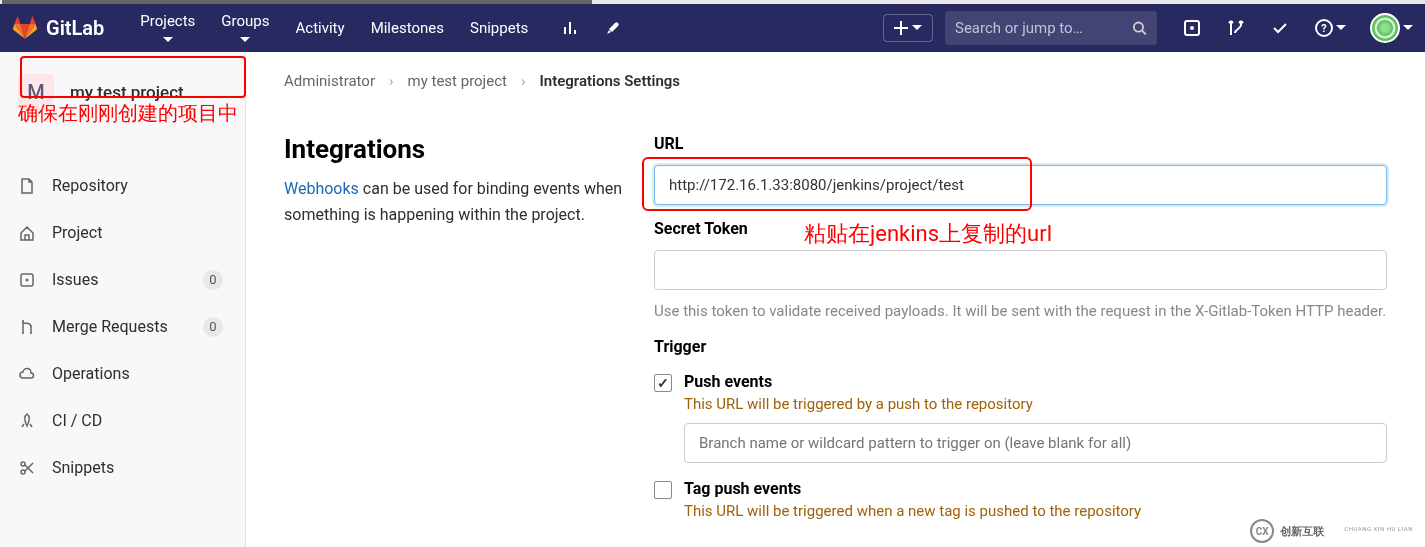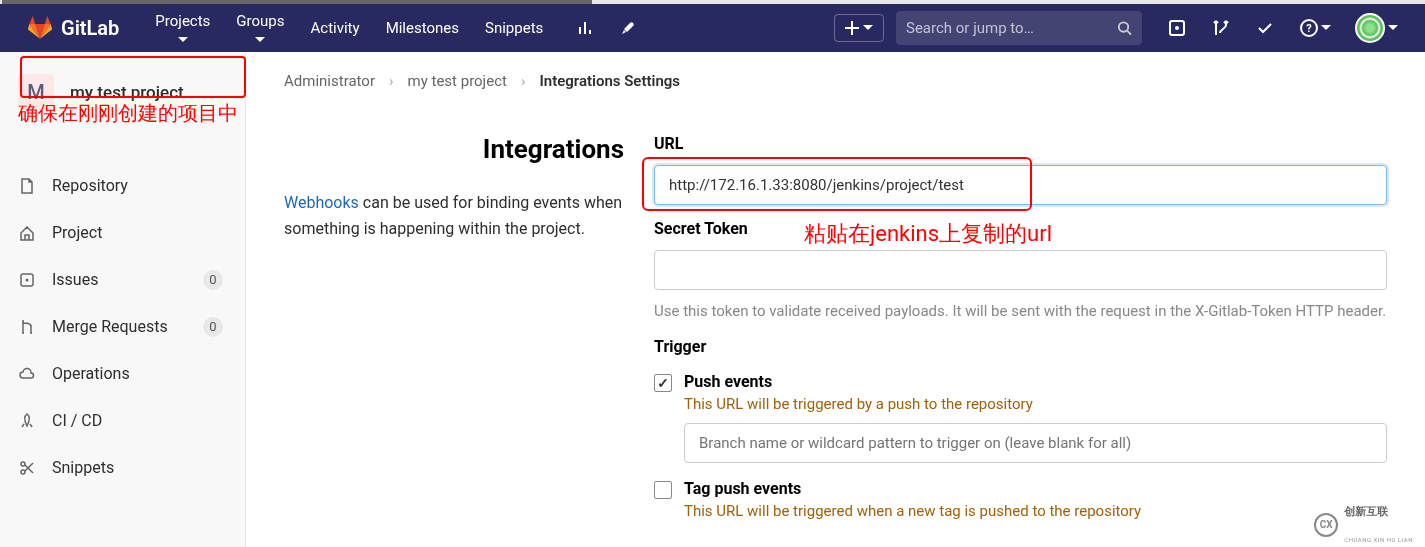--- a/index.html
+++ b/index.html
@@ -24,21 +24,21 @@
       width: 590px;
       height: 4px;
       background: #666;
       margin-left: 2px;
     }
     .navbar {
       height: 48px;
       background: #292961;
       display: flex;
       align-items: center;
-      padding: 0 27px;
+      padding: 0 12px;
       color: #fff;
       position: relative;
     }
     .logo {
       display: flex;
       align-items: center;
       gap: 8px;
       margin-right: 24px;
     }
     .logo-icon {
@@ -90,21 +90,21 @@
       gap: 4px;
       padding: 6px 10px;
       cursor: pointer;
       border: 1px solid rgba(255,255,255,0.3);
       border-radius: 4px;
     }
     .search-box {
       background: rgba(255,255,255,0.12);
       border-radius: 4px;
       height: 34px;
-      width: 246px;
+      width: 212px;
       display: flex;
       align-items: center;
       padding: 0 10px;
       color: #bbb;
       font-size: 15px;
     }
     .search-box input {
       background: transparent;
       border: none;
       color: #fff;
@@ -247,22 +247,21 @@
       display: flex;
       margin-top: 44px;
       gap: 30px;
     }
     .left-col {
       width: 340px;
     }
     .left-col h1 {
       font-size: 26px;
       font-weight: 700;
-      margin-bottom: 26px;
-      text-align: right;
+      margin-bottom: 12px;
     }
     .left-col p {
       font-size: 16px;
       color: #2e2e2e;
       line-height: 1.6;
     }
     .left-col a {
       color: #1b69b6;
       text-decoration: none;
     }
@@ -377,21 +376,21 @@
       border-radius: 50%;
       display: flex;
       align-items: center;
       justify-content: center;
       color: #888;
       font-size: 10px;
       font-weight: bold;
     }
     .watermark-text {
       display: flex;
-      flex-direction: column;
+      flex-direction: row;
       font-size: 11px;
       color: #666;
       font-weight: bold;
       line-height: 1;
       gap: 20px;
     }
     .watermark-text .sub {
       font-size: 6px;
       letter-spacing: 0.5px;
       color: #999;

